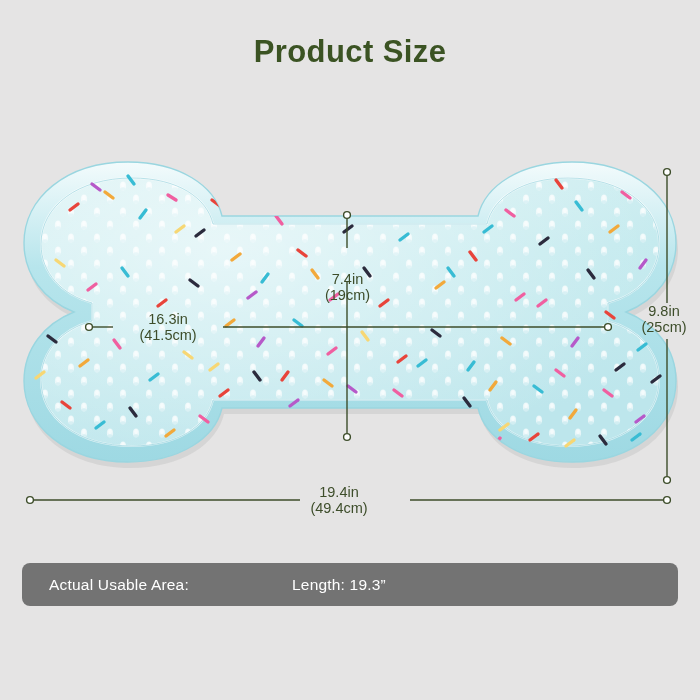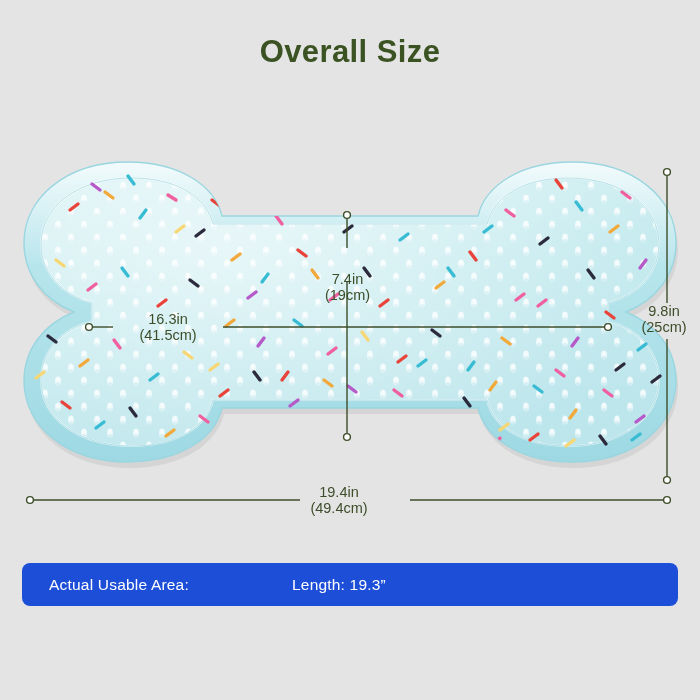--- a/index.html
+++ b/index.html
@@ -35,21 +35,21 @@
   }
   .dimlabel.two span{display:block;}
   #lbl-inner-w{left:113px;top:311px;width:110px;}
   #lbl-inner-h{left:295px;top:248px;width:105px;margin-top:23px;}
   #lbl-outer-h{left:625px;top:303px;width:78px;}
   #lbl-outer-w{left:284px;top:484px;width:110px;}
 
   
   .specbar{
     position:absolute;left:22px;top:563px;width:656px;height:43px;
-    background:#1d4ed8;border-radius:8px;
+    background:#737373;border-radius:8px;
     display:flex;align-items:center;
   }
   .specbar .cell{
     color:#ffffff;font-size:15.5px;letter-spacing:.2px;
   }
   .specbar .c1{margin-left:27px;width:243px;}
   .specbar .c2{width:210px;}
   .specbar .c3{width:150px;}
 
   
@@ -61,21 +61,21 @@
     flex:1;background:#f0efed;border-radius:10px;
     display:flex;align-items:center;justify-content:center;
     color:#3d4d2a;font-size:14.5px;letter-spacing:.2px;
   }
 </style>
 </head>
 <body>
 
 <div id="page">
 
-  <div class="title">Overall Size</div>
+  <div class="title">Product Size</div>
 
   <div class="stage">
     <svg class="mat-svg" width="700" height="390" viewBox="0 0 700 390">
       <defs>
 
         <path id="bonepath" d="
           M 128 22
           C 66 22, 24 58, 24 103
           C 24 135, 44 160, 74 172
           C 44 184, 24 209, 24 241

